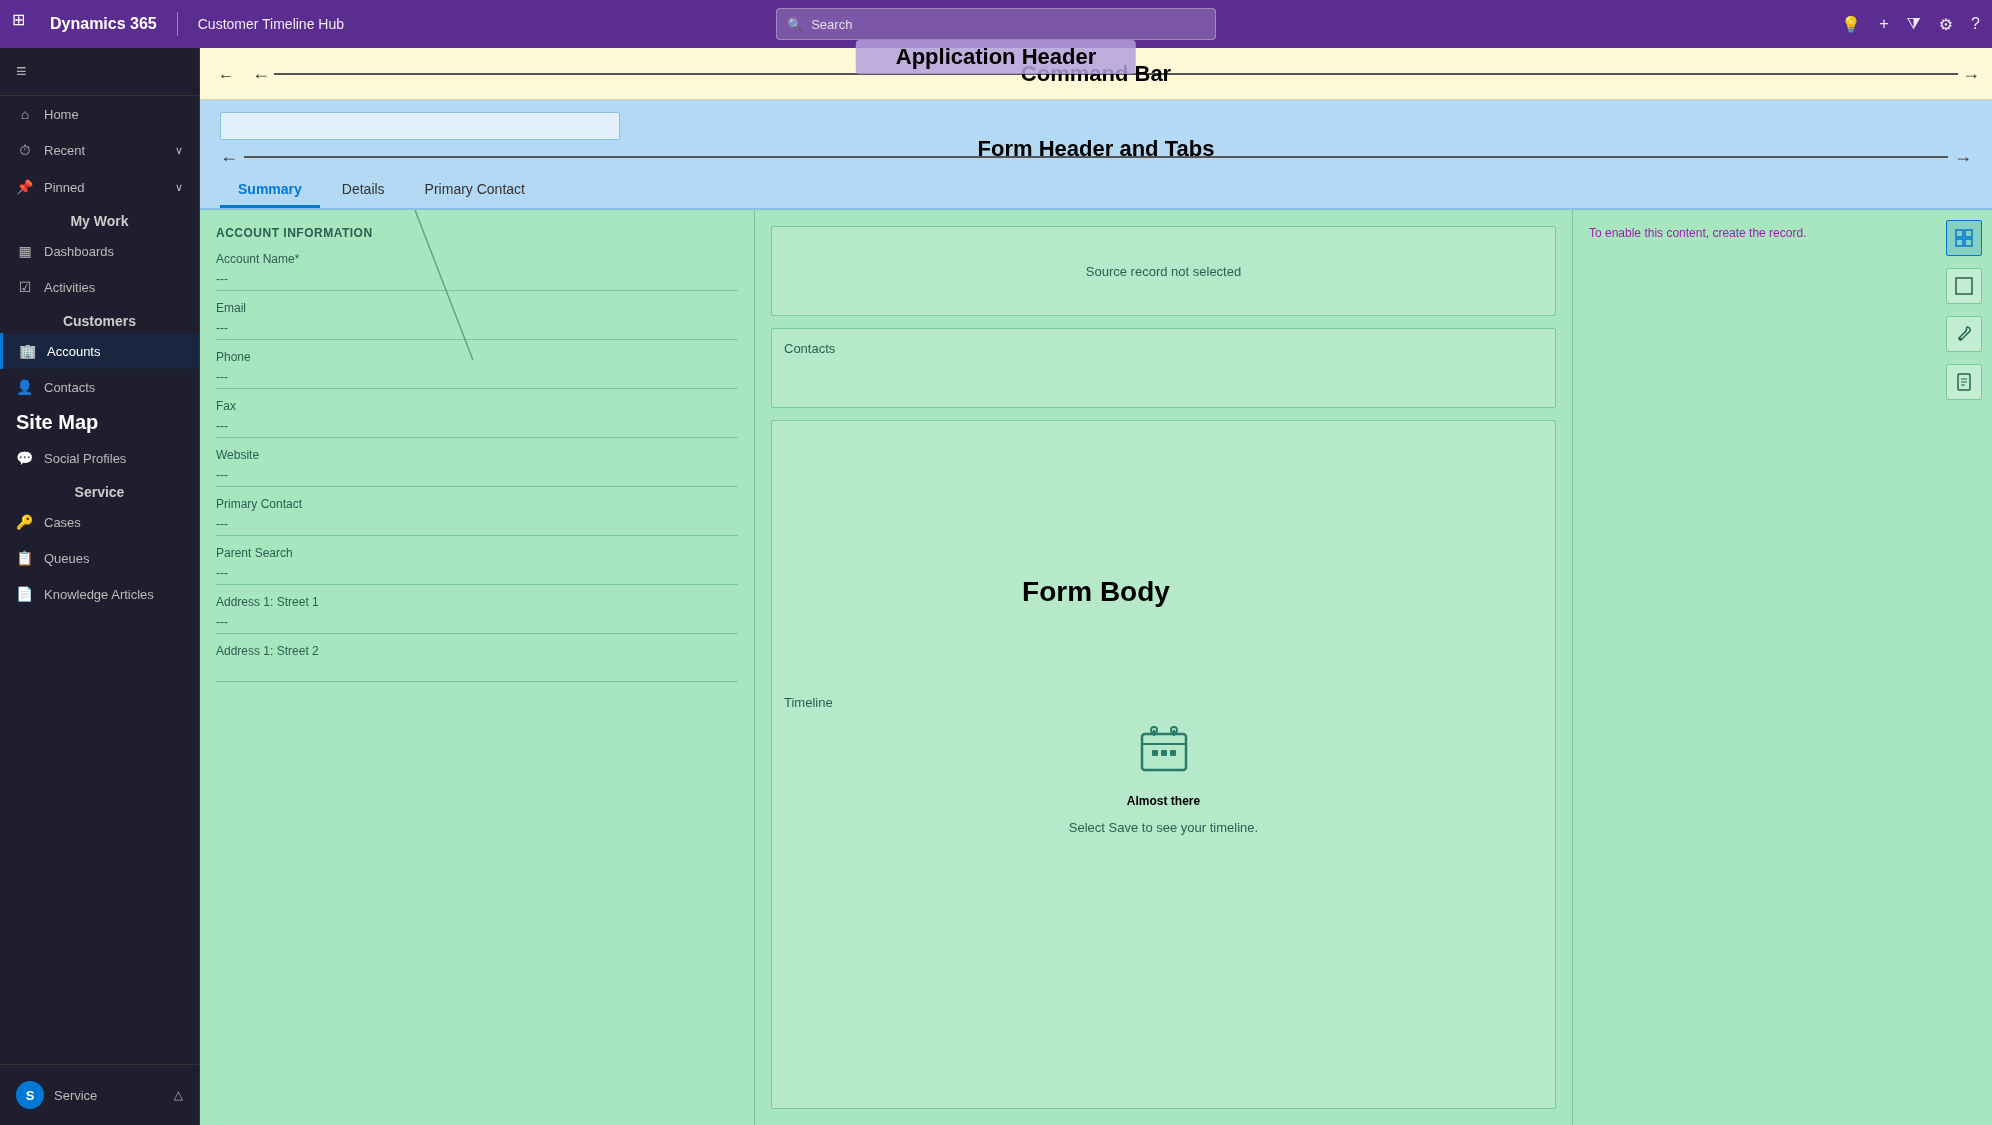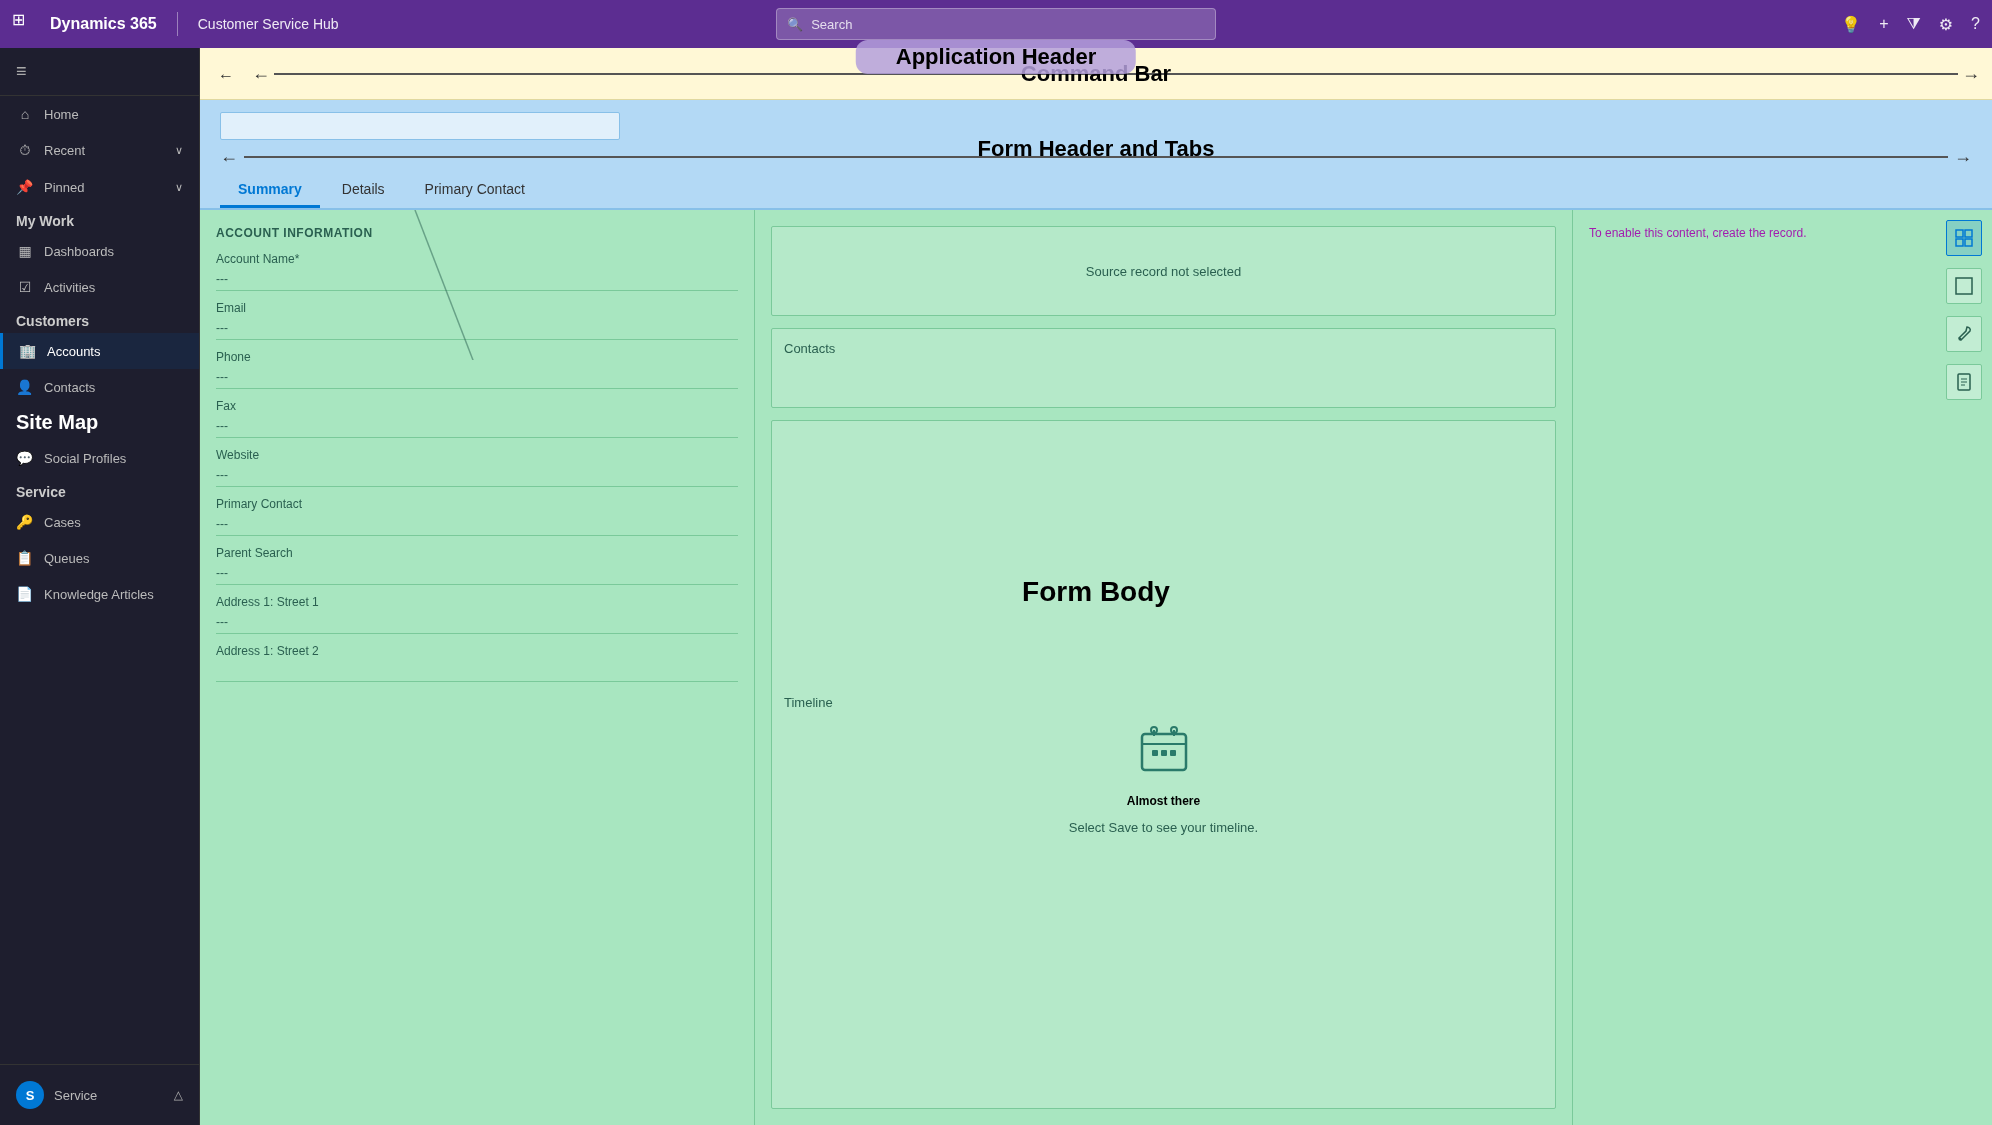--- a/index.html
+++ b/index.html
@@ -63,21 +63,21 @@
     }
     .header-title-overlay {
       position: absolute;
       left: 50%;
       transform: translateX(-50%);
       font-size: 22px;
       font-weight: 700;
       color: black;
       background: rgba(180,160,220,0.85);
       padding: 4px 40px;
-      border-radius: 12px;
+      border-radius: 4px;
       pointer-events: none;
       white-space: nowrap;
     }
     .app-header-right {
       margin-left: auto;
       display: flex;
       align-items: center;
       gap: 18px;
       color: white;
       font-size: 16px;
@@ -127,20 +127,21 @@
       position: relative;
     }
     .sidebar-nav-item .nav-icon { font-size: 14px; width: 18px; text-align: center; }
     .sidebar-nav-item .nav-chevron { margin-left: auto; font-size: 11px; }
     .sidebar-section-label {
       padding: 12px 16px 4px;
       font-size: 12px;
       font-weight: 700;
       color: #888;
       text-transform: none;
+      text-align: center;
     }
     .sidebar-section-label.large {
       font-size: 14px;
       font-weight: 700;
       color: #ccc;
       padding: 8px 16px 4px;
     }
     .sidebar-nav-item.active {
       border-left: 3px solid #0078d4;
       color: white;
@@ -446,21 +447,21 @@
     }
   </style>
 </head>
 <body>
 
 <div class="app-header">
   <div class="app-header-left">
     <span class="waffle-icon">⊞</span>
     <span class="app-name">Dynamics 365</span>
     <div class="app-divider"></div>
-    <span class="app-module">Customer Service Hub</span>
+    <span class="app-module">Customer Timeline Hub</span>
   </div>
 
   <div class="app-header-center">
     <div class="search-box">
       <span>🔍</span>
       <span>Search</span>
     </div>
     <div class="header-title-overlay">Application Header</div>
   </div>
 

